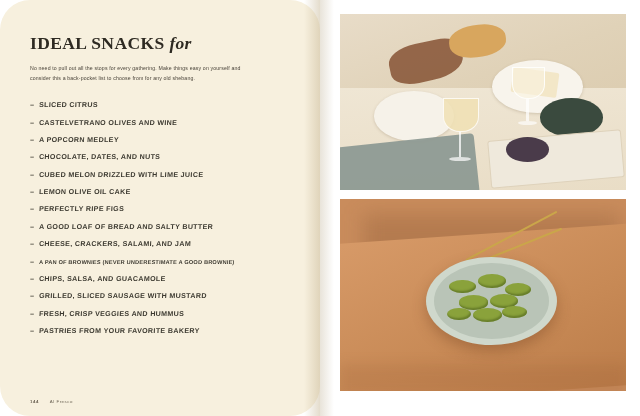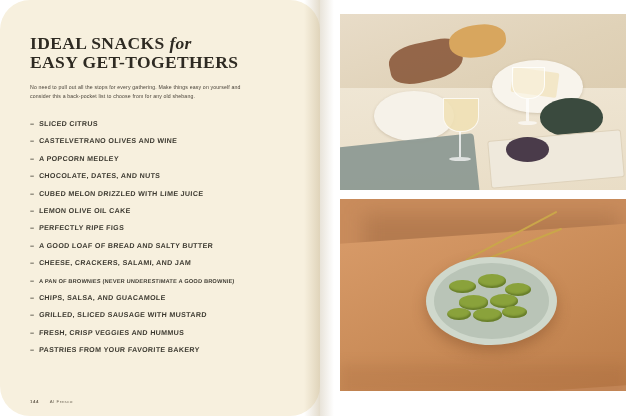--- a/index.html
+++ b/index.html
@@ -298,21 +298,20 @@
 </style>
 </head>
 <body>
 
 <div class="spread">
 
   <div class="page-left">
 
     <h1 class="title">
       <span class="line1"><span>IDEAL SNACKS </span><span class="ital">for</span></span>
-      <span class="line2">EASY GET-TOGETHERS</span>
     </h1>
 
     <p class="deck">No need to pull out all the stops for every gathering. Make things easy on yourself and consider this a back-pocket list to choose from for any old shebang.</p>
 
     <ul class="list">
       <li>
           <span class="dash">–</span>
           <span class="txt">Sliced citrus</span>
         </li>
       <li>

